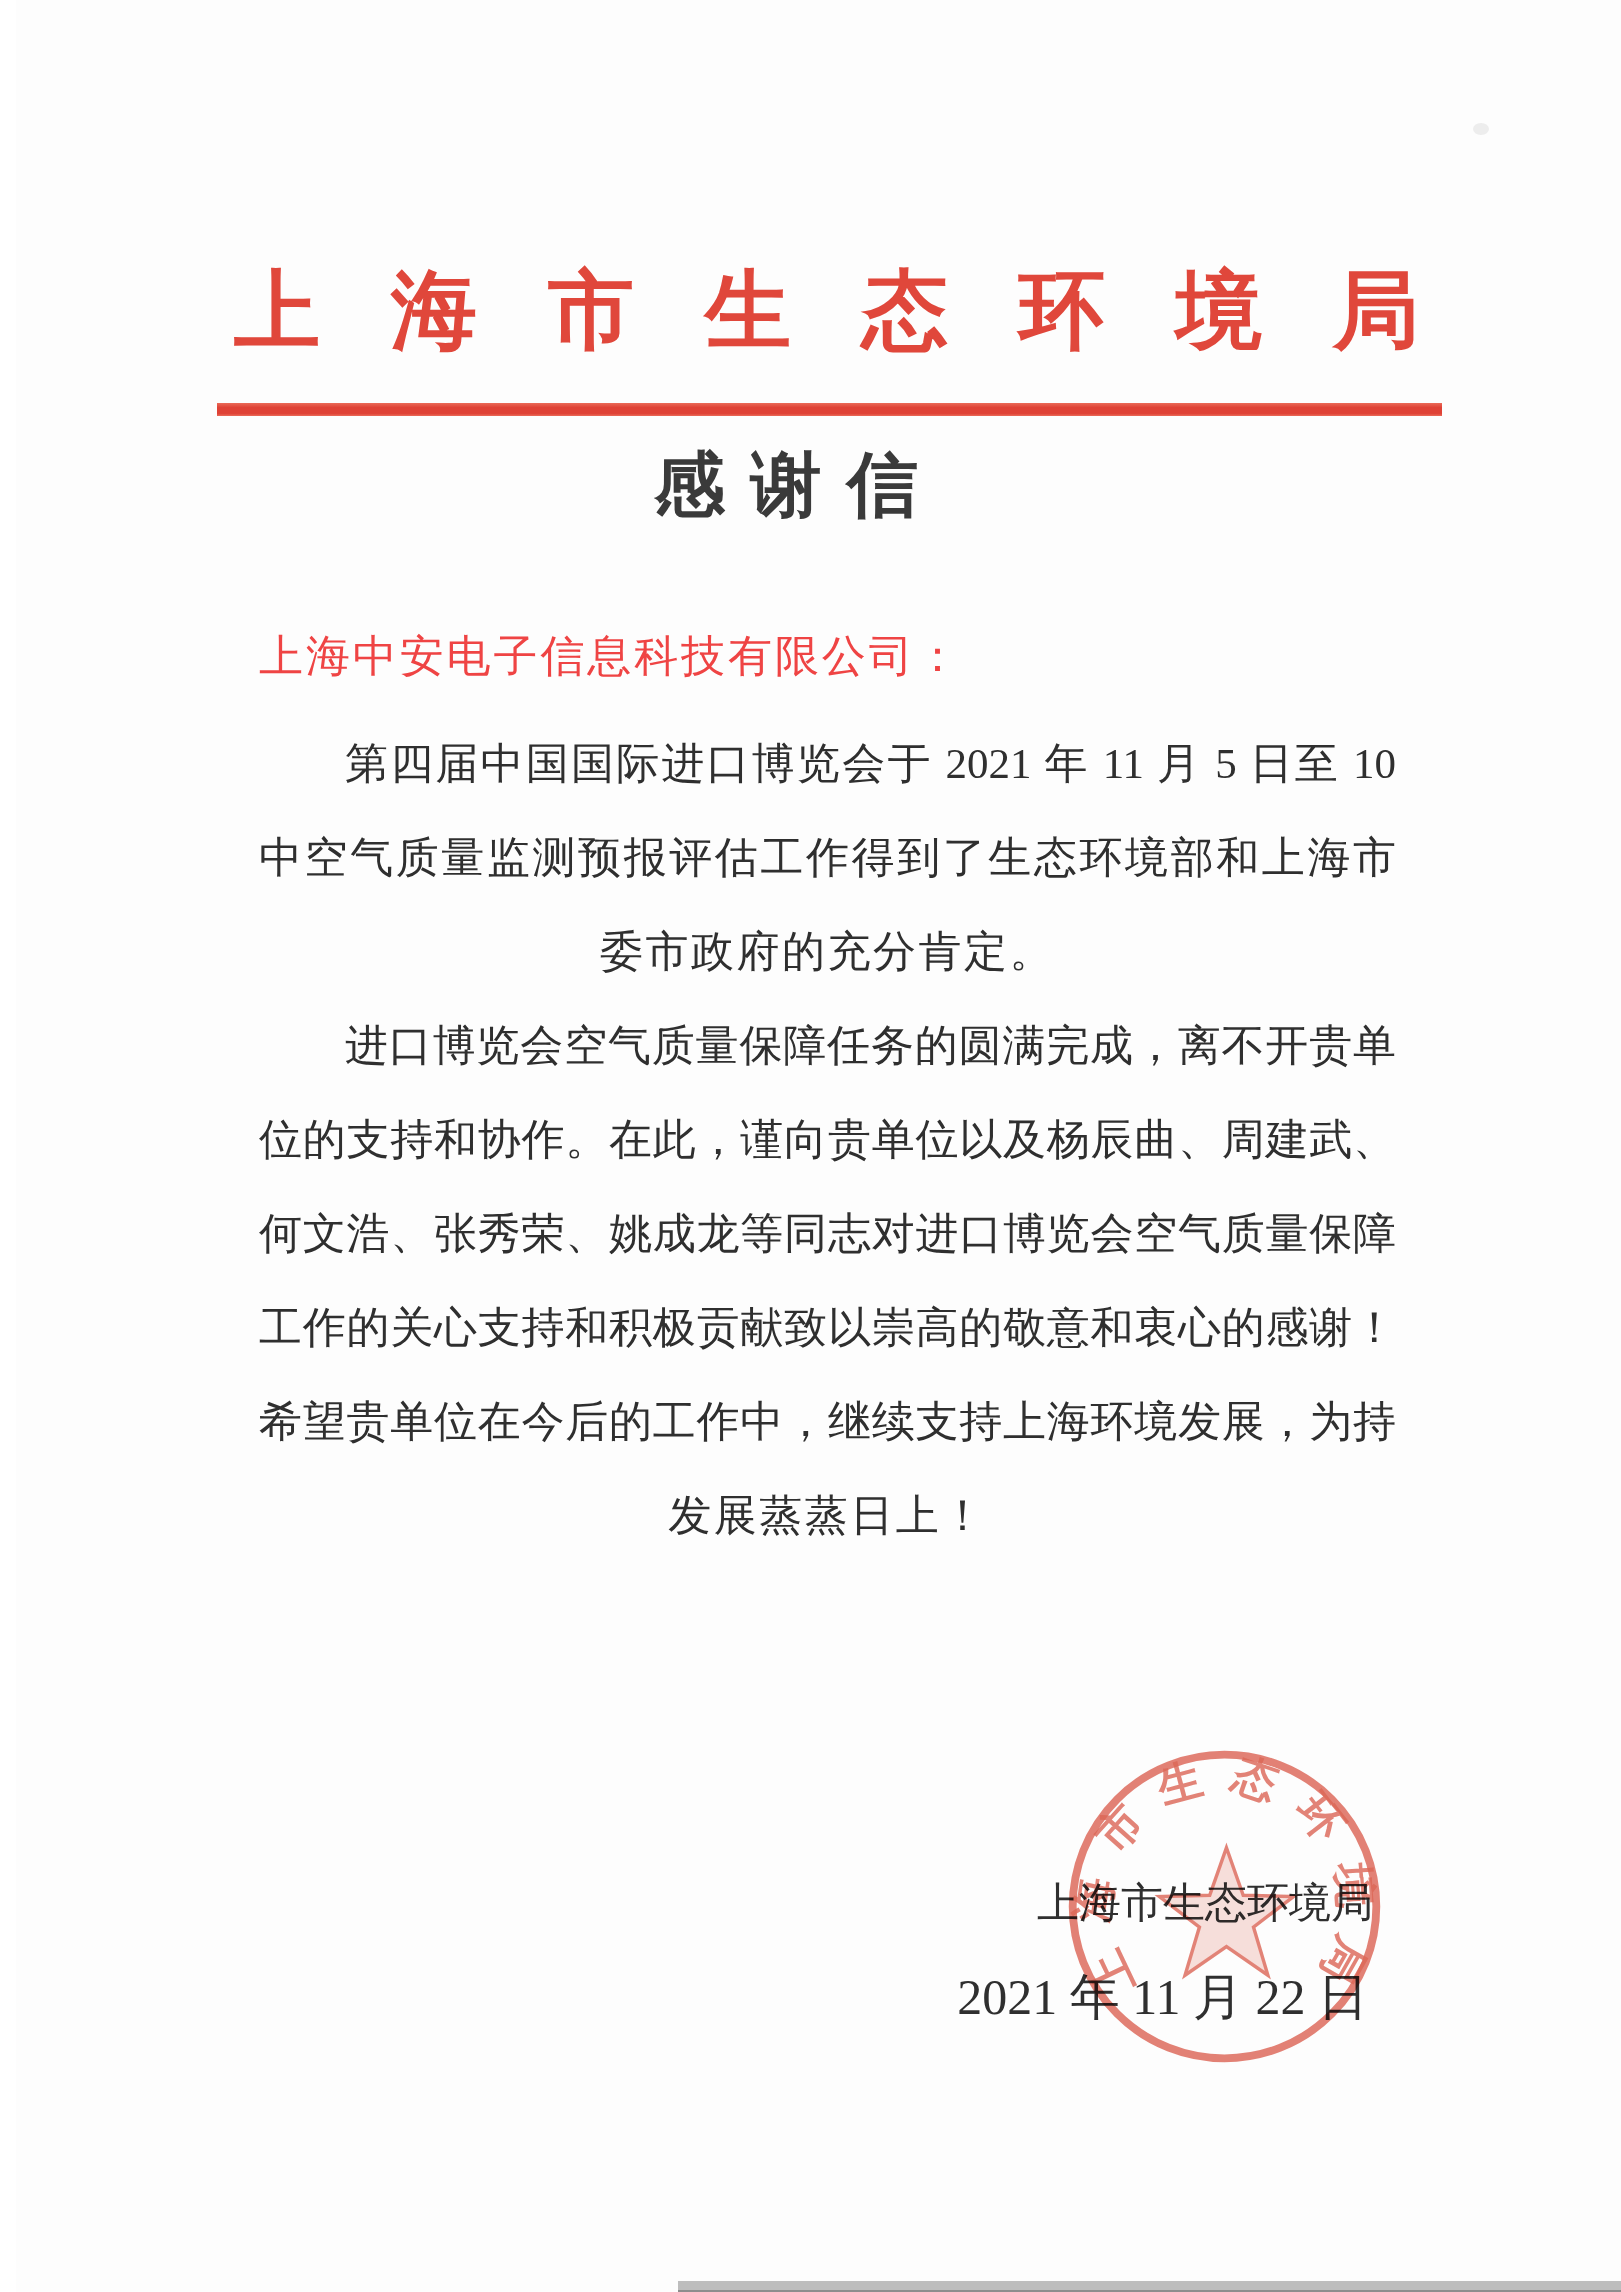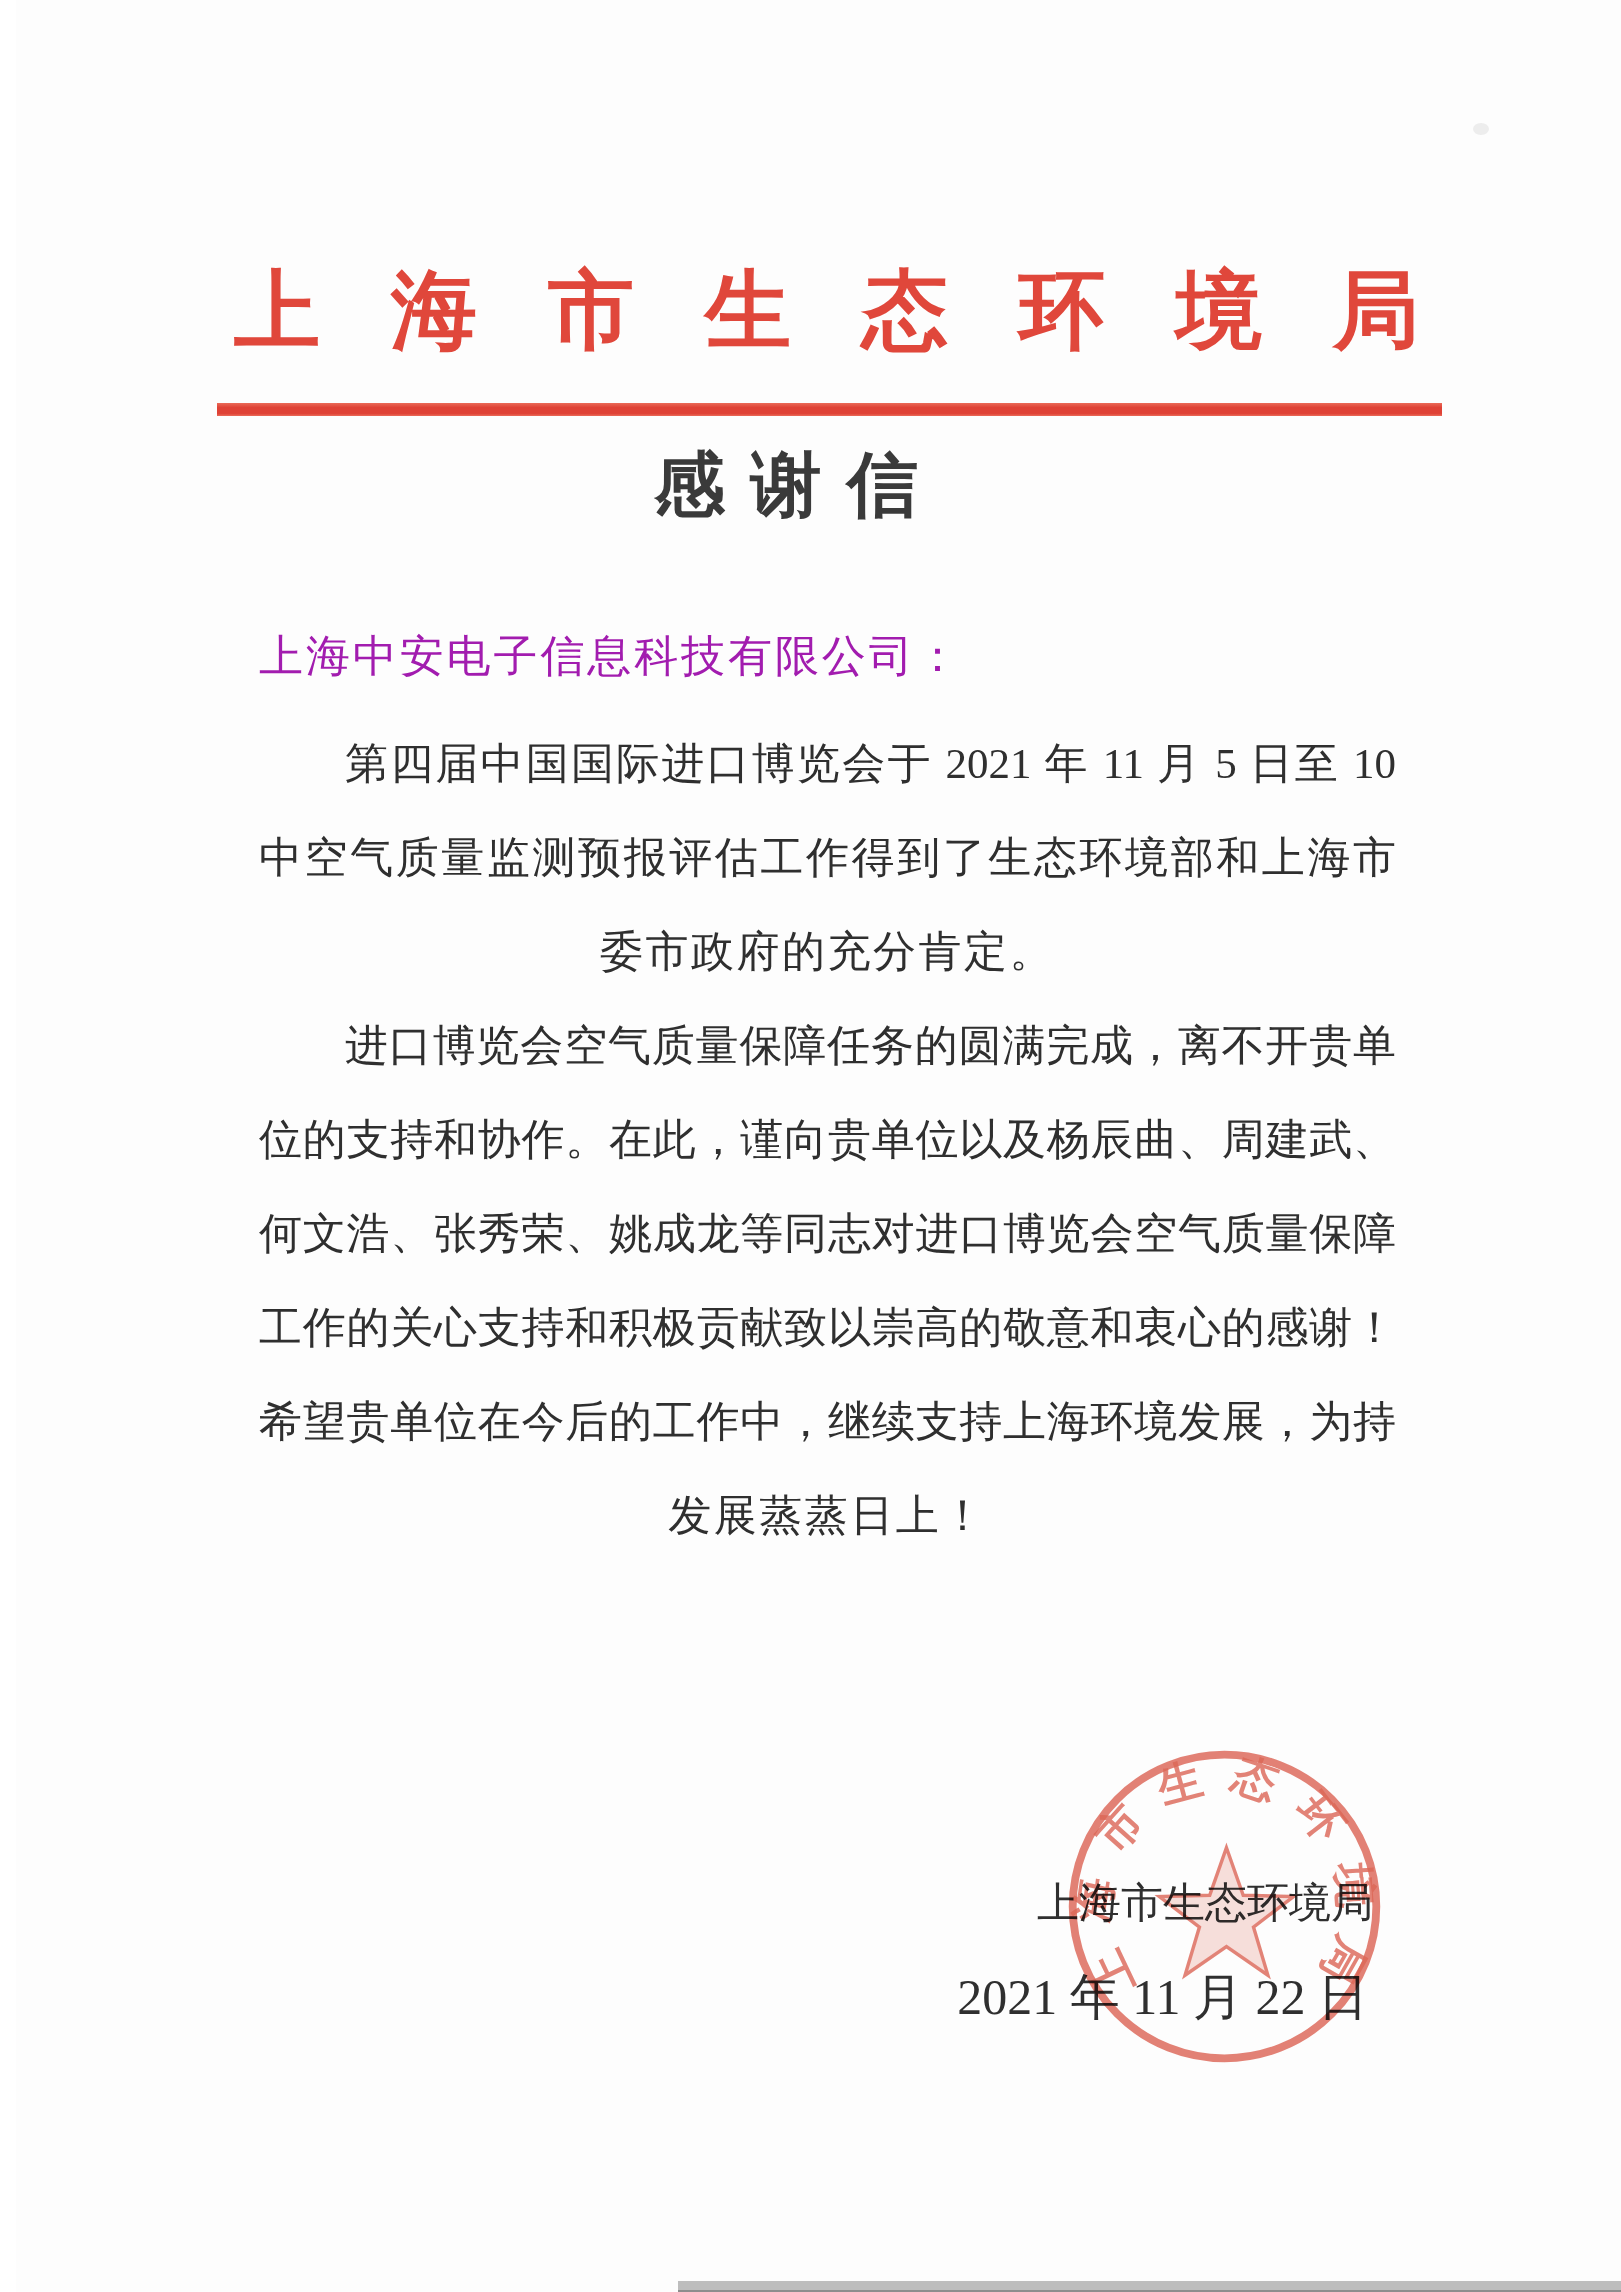--- a/index.html
+++ b/index.html
@@ -34,21 +34,21 @@
     font-size:71px;line-height:65px;
     letter-spacing:25.5px;
     color:#3a3a3a;font-weight:bold;
     white-space:nowrap;
     text-align:center;
   }
   
   .recipient{
     position:absolute;left:243px;top:610px;
     font-size:44px;line-height:94px;letter-spacing:2.9px;
-    color:#a21caf;white-space:nowrap;
+    color:#ef4444;white-space:nowrap;
   }
   .body-block{
     position:absolute;left:243px;top:717px;width:1137px;
     color:#2f2f2f;
   }
   .line{
     height:94px;line-height:94px;
     font-size:43px;
     text-align:center;
     letter-spacing:2.5px;

